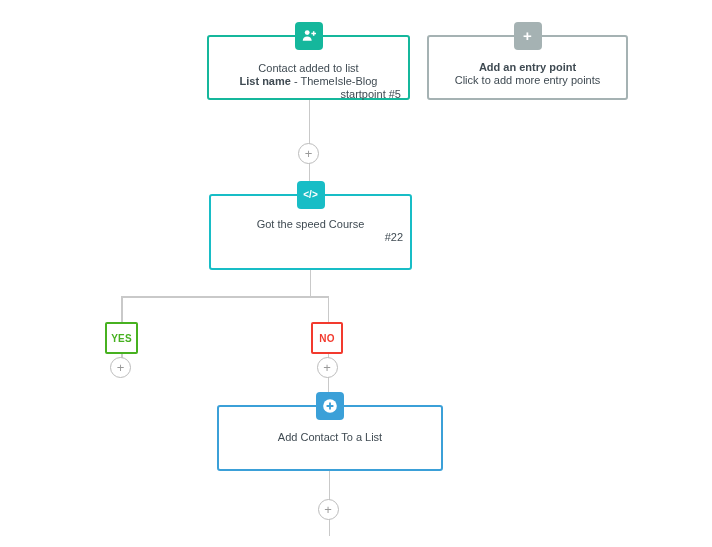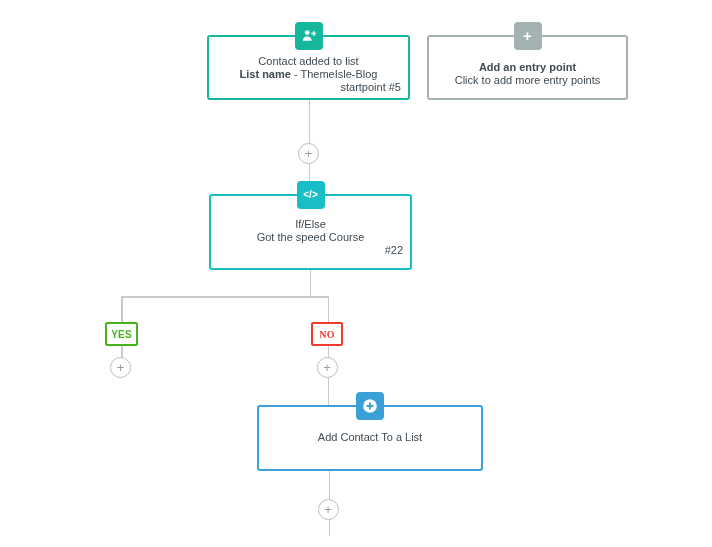--- a/index.html
+++ b/index.html
@@ -20,33 +20,33 @@
     width:28px;height:28px;border-radius:4px;display:flex;align-items:center;
     justify-content:center;z-index:3;color:#fff;
   }
   .node-body{width:100%;box-sizing:border-box;}
   .nline{width:100%;}
   .nline.right{text-align:right;padding-right:7px;box-sizing:border-box;}
   .b{font-weight:bold;}
   .teal{border-color:var(--teal-green,#15b79c);}
   .grayb{border-color:var(--entry-gray,#a5b2b3);}
   .cyanb{border-color:var(--cyan,#18bdc6);}
-  .blueb{border-color:var(--blue,#3ba0d8);margin-left:40px;}
+  .blueb{border-color:var(--blue,#3ba0d8);}
   .bg-teal{background:var(--teal-green,#15b79c);}
   .bg-gray{background:var(--entry-gray,#a5b2b3);}
   .bg-cyan{background:var(--cyan,#18bdc6);}
   .bg-blue{background:var(--blue,#3ba0d8);}
   
   .badge{
-    position:absolute;box-sizing:border-box;width:33px;height:24px;border-radius:2px;
+    position:absolute;box-sizing:border-box;width:33px;height:32px;border-radius:2px;
     background:#fff;border:2px solid;display:flex;align-items:center;justify-content:center;
     font-size:10px;font-weight:bold;z-index:1;letter-spacing:.2px;
   }
   .badge.yes{border-color:var(--yes-green,#47b120);color:var(--yes-green,#47b120);}
-  .badge.no{border-color:var(--no-red,#f23a2e);color:var(--no-red,#f23a2e);font-family:Liberation Serif, serif;}
+  .badge.no{border-color:var(--no-red,#f23a2e);color:var(--no-red,#f23a2e);}
   
   .pcircle{
     position:absolute;width:19px;height:19px;border-radius:50%;background:#fff;
     border:1.5px solid var(--circle-border,#bcbcbc);box-sizing:content-box;
     display:flex;align-items:center;justify-content:center;z-index:2;
     color:var(--circle-plus,#9a9a9a);font-size:13px;line-height:1;cursor:pointer;
   }
   .pcircle span{margin-top:-1px;}
   .icon-plus-text{font-size:15px;font-weight:bold;line-height:1;margin-top:-2px;}
   .icon-code-text{font-size:10px;font-weight:bold;line-height:1;}
@@ -68,21 +68,21 @@
   <div class="vline" style="left:328.5px;top:518px;height:18px;"></div>
 
   <div class="node teal" style="left:207px;top:35px;width:203px;height:65px;">
     <div class="node-icon bg-teal">
       <svg width="18" height="18" viewBox="0 0 20 20" fill="none">
         <circle cx="8" cy="6.2" r="2.7" fill="#fff"></circle>
         <path d="M3 15.2c0-2.9 2.3-4.6 5-4.6s5 1.7 5 4.6z" fill="#fff"></path>
         <path d="M12.6 7.2h5.2M15.2 4.6v5.2" stroke="#fff" stroke-width="1.7"></path>
       </svg>
     </div>
-    <div class="node-body" style="padding-top:18px;">
+    <div class="node-body" style="padding-top:25px;">
       <div class="nline">Contact added to list</div>
       <div class="nline"><span class="b">List name</span><span> - ThemeIsle-Blog</span></div>
       <div class="nline right">startpoint #5</div>
     </div>
   </div>
 
   <div class="node grayb" style="left:427px;top:35px;width:201px;height:65px;">
     <div class="node-icon bg-gray">
       <span class="icon-plus-text">+</span>
     </div>
@@ -94,21 +94,20 @@
 
   <div class="pcircle" style="left:298px;top:143px;">
     <span>+</span>
   </div>
 
   <div class="node cyanb" style="left:209px;top:194px;width:203px;height:76px;">
     <div class="node-icon bg-cyan">
       <span class="icon-code-text">&lt;/&gt;</span>
     </div>
     <div class="node-body" style="padding-top:22px;">
-      <div class="nline">If/Else</div>
       <div class="nline">Got the speed Course</div>
       <div class="nline right">#22</div>
     </div>
   </div>
 
   <div class="badge yes" style="left:105px;top:322px;">
     <span>YES</span>
   </div>
   <div class="badge no" style="left:311px;top:322px;width:32px;">
     <span>NO</span>

